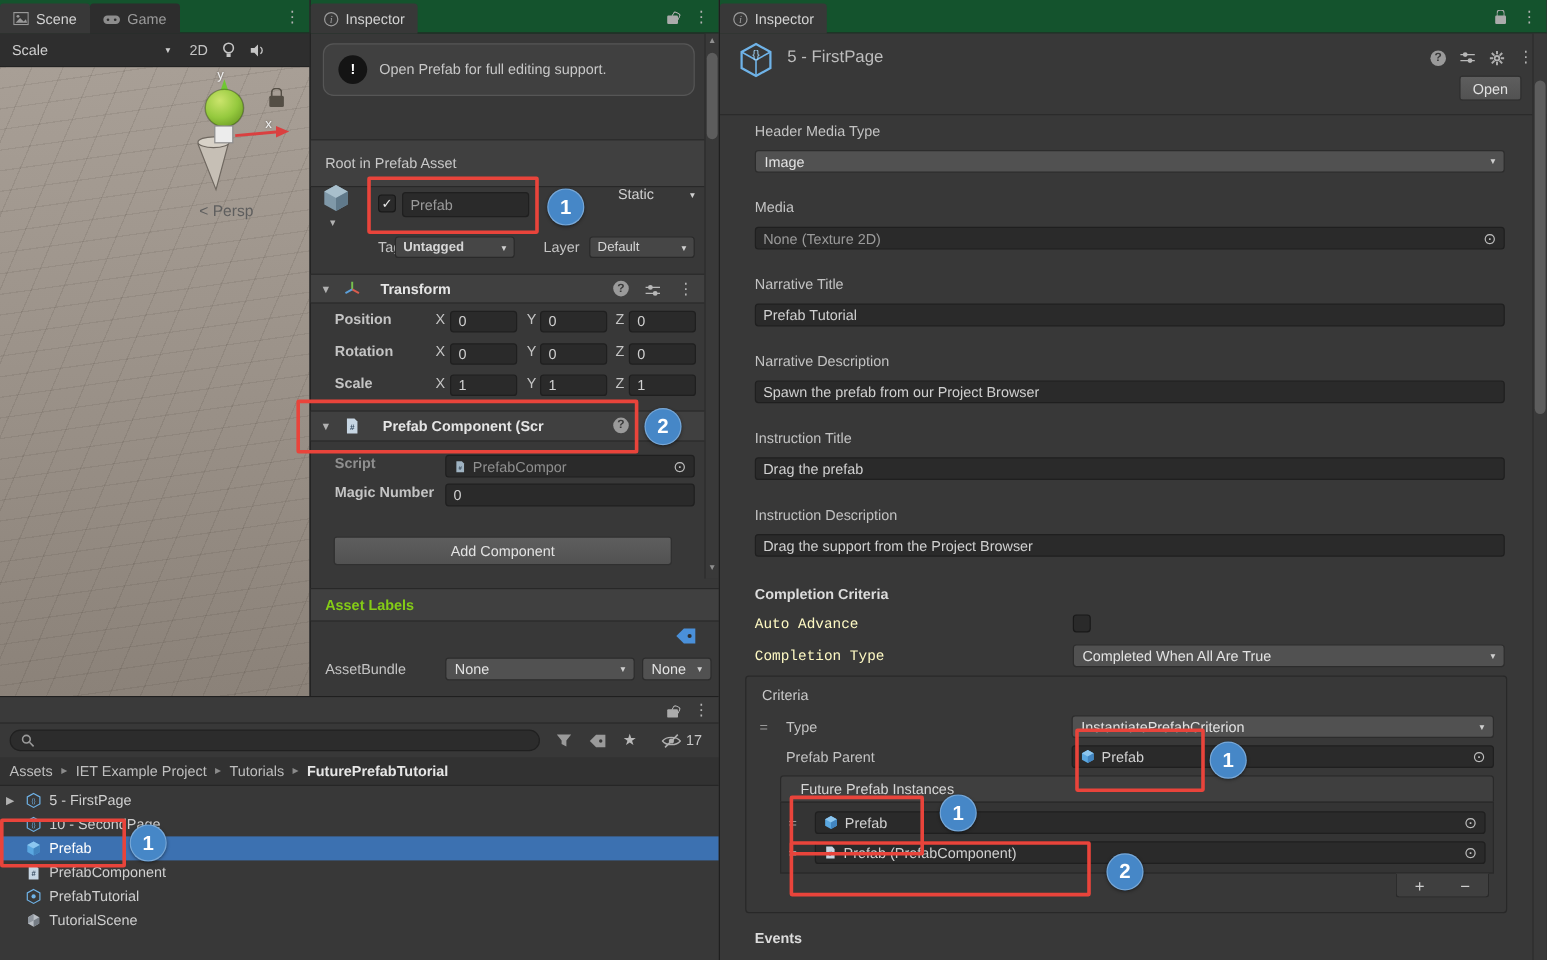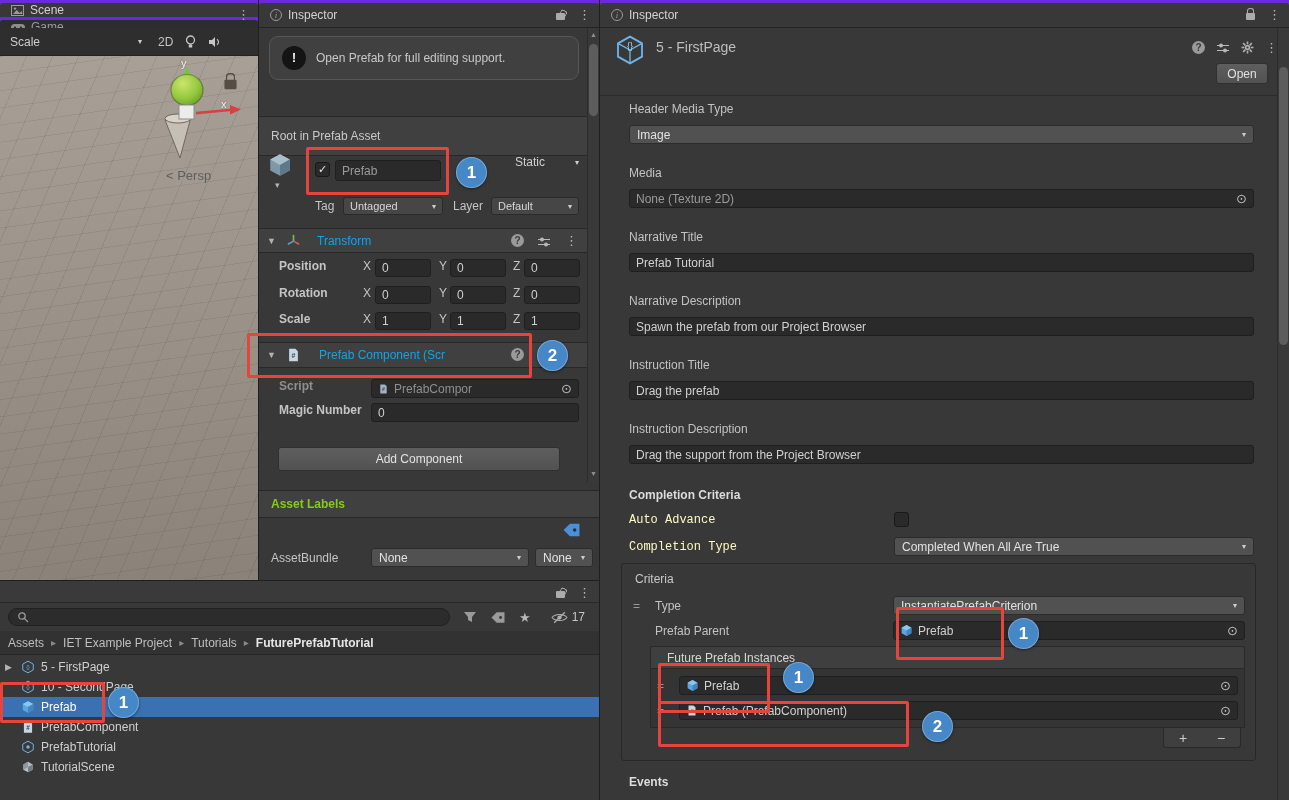--- a/index.html
+++ b/index.html
@@ -3,21 +3,21 @@
 <meta charset="utf-8">
 <style>
   * { margin:0; padding:0; box-sizing:border-box; }
   html,body { background:#1b1b1b; }
   .app { position:relative; width:1289px; height:800px; background:#383838;
          font-family:"Liberation Sans","DejaVu Sans",sans-serif; font-size:12px; color:#c8c8c8;
          overflow:hidden; }
   .panel { position:absolute; background:#383838; }
 
   
-  .tabbar { position:relative; height:28px; background:#6d28d9; border-bottom:1px solid #232323; display:flex;flex-direction:column; }
+  .tabbar { position:relative; height:28px; background:#14532d; border-bottom:1px solid #232323; display:flex; }
   .tab { height:25px; margin-top:3px; display:flex; align-items:center; gap:6px; padding:0 11px;
          background:#383838; border-radius:3px 3px 0 0; color:#d2d2d2; }
   .tab.inactive { background:#2d2d2d; color:#9b9b9b; }
   .tab-right { position:absolute; right:8px; top:0; height:28px; display:flex; align-items:center; gap:13px; }
   .kebab { color:#b4b4b4; font-size:13px; cursor:default; }
   .info-badge { width:12px; height:12px; border:1px solid #9b9b9b; border-radius:50%;
                 font-size:9px; line-height:10px; text-align:center; color:#9b9b9b;
                 font-style:italic; font-family:"Liberation Serif",serif; display:inline-block; }
   .lockicon { position:relative; width:9px; height:7px; background:#ababab; border-radius:1px; display:inline-block; margin-top:5px; }
   .lockicon::before { content:""; position:absolute; width:5px; height:5px; border:1.4px solid #ababab; border-bottom:none;
@@ -56,21 +56,21 @@
   .lock-sprite { position:absolute; left:226px; top:20px; transform:scale(1.35); }
 
   
   .mid-abs { position:absolute; }
   .warnbox { position:absolute; left:10px; top:36px; width:310px; height:44px; background:#404040;
              border:1px solid #565656; border-radius:9px; display:flex; align-items:center; gap:10px; padding:0 12px; }
   .warn-icon { width:24px; height:24px; border-radius:50%; background:#141414; color:#fff; font-weight:bold;
                display:flex; align-items:center; justify-content:center; flex:none; }
   .barhdr { position:absolute; left:0; width:341px; background:#404040; border-top:1px solid #282828;
             border-bottom:1px solid #282828; display:flex; align-items:center; }
-  .sec-title { position:absolute; font-weight:normal; color:#0ea5e9; }
+  .sec-title { position:absolute; font-weight:bold; color:#e5e5e5; }
   .mini-dd { position:absolute; height:18px; background:#464646; border:1px solid #2a2a2a; border-radius:3px;
              display:flex; align-items:center; padding:0 6px; font-size:11px; color:#d6d6d6; }
   .t-label { position:absolute; left:20px; color:#c4c4c4;font-weight:bold; }
   .axis-ch { position:absolute; color:#c4c4c4; }
   .axisfield { position:absolute; width:56px; height:18px; }
   .rowfield { position:absolute; left:112px; width:208px; height:19px; }
   .addbtn { position:absolute; left:19px; top:447px; width:282px; height:24px;
             background:linear-gradient(#5e5e5e,#525252); border:1px solid #303030; border-radius:3px;
             display:flex; align-items:center; justify-content:center; color:#e2e2e2; }
   .vtrack { position:absolute; background:#393939; border-left:1px solid #2c2c2c; width:13px; }
@@ -234,21 +234,21 @@
     </div>
     <div class="mid-abs tfield" style="left:76px;top:160px;width:106px;height:21px;">
       <span class="gray-val">Prefab</span>
     </div>
     <div class="mid-abs" style="left:256px;top:156px;width:64px;display:flex;align-items:center;color:#cfcfcf;">
       <span style="width:38px;word-break:break-all;line-height:13px;font-size:12px;">Static</span>
       <span class="chev">▾</span>
     </div>
 
     <span class="mid-abs" style="left:56px;top:199px;color:#c4c4c4;">Tag</span>
-    <div class="mini-dd" style="left:84px;top:197px;width:100px;">
+    <div class="mini-dd" style="left:70px;top:197px;width:100px;font-weight:bold;">
       <span>Untagged</span>
       <span class="chev">▾</span>
     </div>
     <span class="mid-abs" style="left:194px;top:199px;color:#c4c4c4;">Layer</span>
     <div class="mini-dd" style="left:232px;top:197px;width:88px;">
       <span>Default</span>
       <span class="chev">▾</span>
     </div>
 
     <div class="barhdr" style="top:228px;height:25px;"></div>

